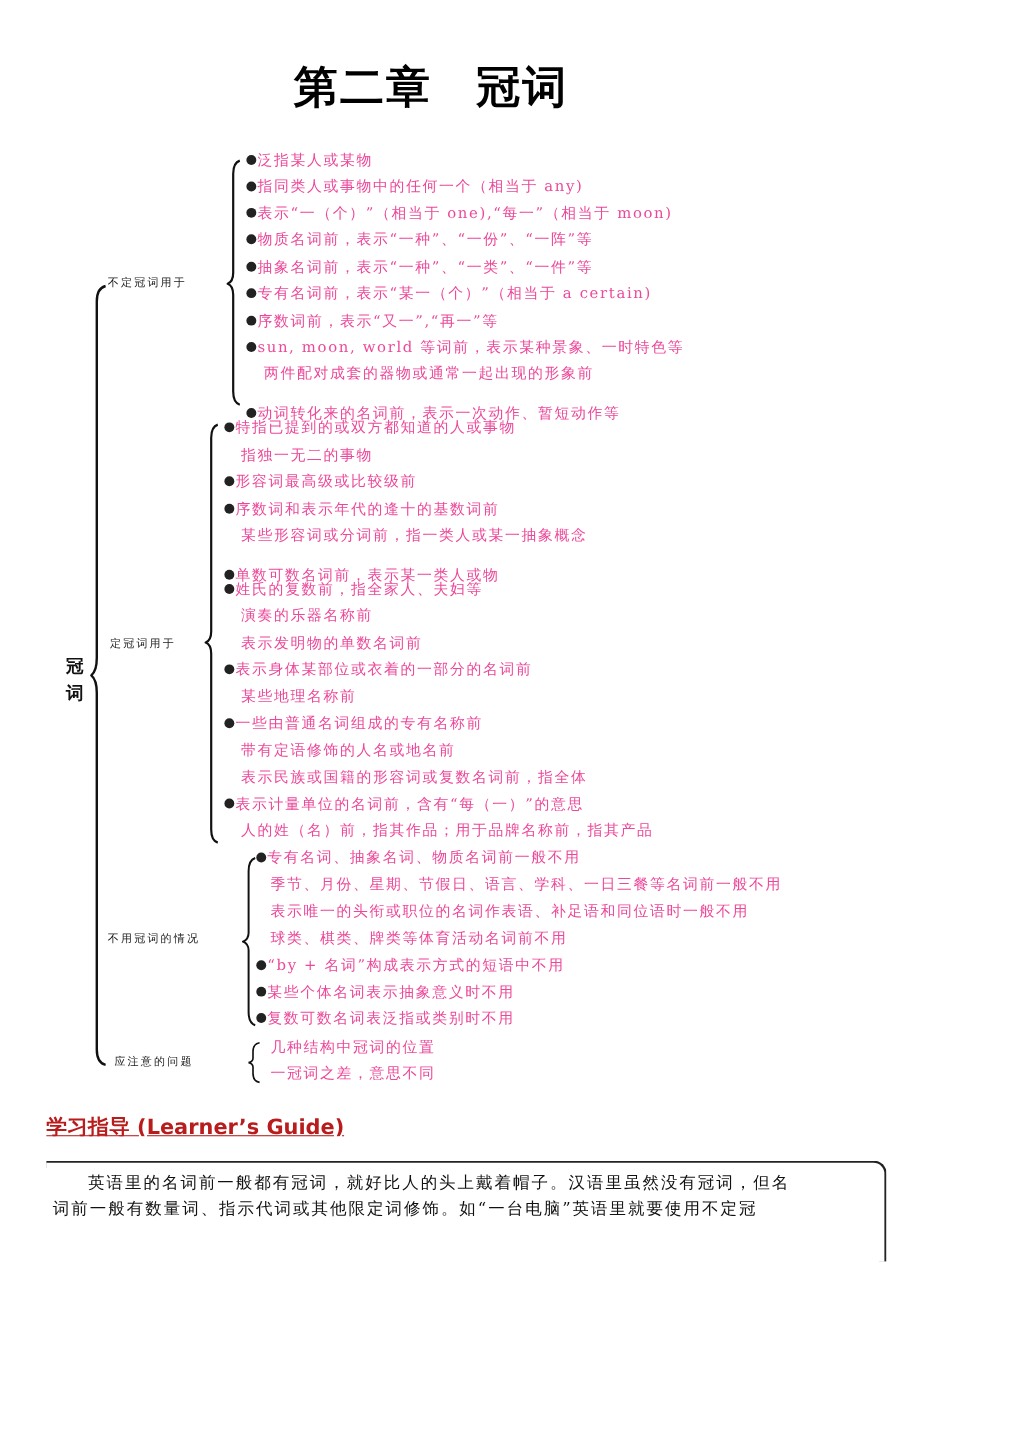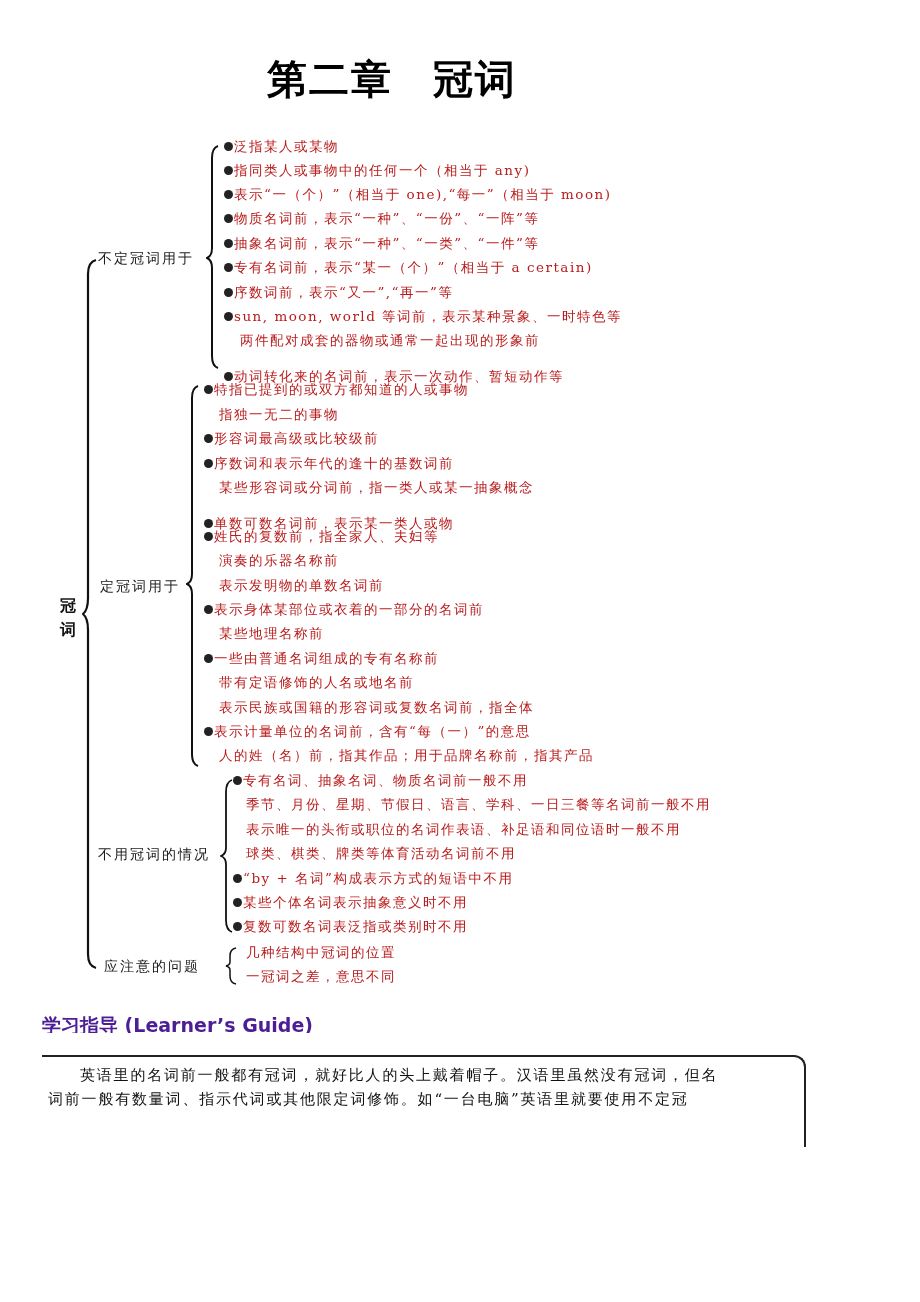--- a/index.html
+++ b/index.html
@@ -9,32 +9,32 @@
     color: #111;
   }
   .title {
     position: absolute; top: 52px; left: 0; width: 784px; text-align: center;
     font-family: "DejaVu Sans", sans-serif; font-weight: bold;
     font-size: 40px; letter-spacing: 2px; color: #000;
   }
   .title .sp { display: inline-block; width: 40px; }
   .line {
     position: absolute; font-size: 13.5px; line-height: 16px; white-space: nowrap;
-    letter-spacing: 1.5px; color: #b91c1c;
+    letter-spacing: 1.5px; color: #ec4899;
   }
   .bullet {
     display: inline-block; width: 9px; height: 9px; border-radius: 50%;
     background: #222; margin-right: 1px; vertical-align: 0px;
   }
-  .label { position: absolute; font-size: 14px; letter-spacing: 2px; white-space: nowrap; color: #1a1a1a; }
+  .label { position: absolute; font-size: 10px; letter-spacing: 2px; white-space: nowrap; color: #1a1a1a; }
   .root { position: absolute; font-family: "DejaVu Sans", sans-serif; font-weight: bold; font-size: 16px; width: 18px; line-height: 24px; }
   .brace { position: absolute; }
   .guide-h {
     position: absolute; top: 1013px; left: 42px; font-family: "DejaVu Sans", sans-serif; font-weight: bold;
-    font-size: 19px; text-decoration: underline; text-decoration-thickness: 2px; color: #4c1d95;
+    font-size: 19px; text-decoration: underline; text-decoration-thickness: 2px; color: #b91c1c;
     height: 20px; overflow: hidden; line-height: 24px;
   }
   .guide-box {
     position: absolute; top: 1055px; left: 42px; width: 762px; height: 90px;
     border-top: 2px solid #222; border-right: 2px solid #222; border-top-right-radius: 12px;
   }
   .para { position: absolute; font-size: 15px; letter-spacing: 1.8px; white-space: nowrap; color: #111; }
 </style>
 </head>
 <body>

